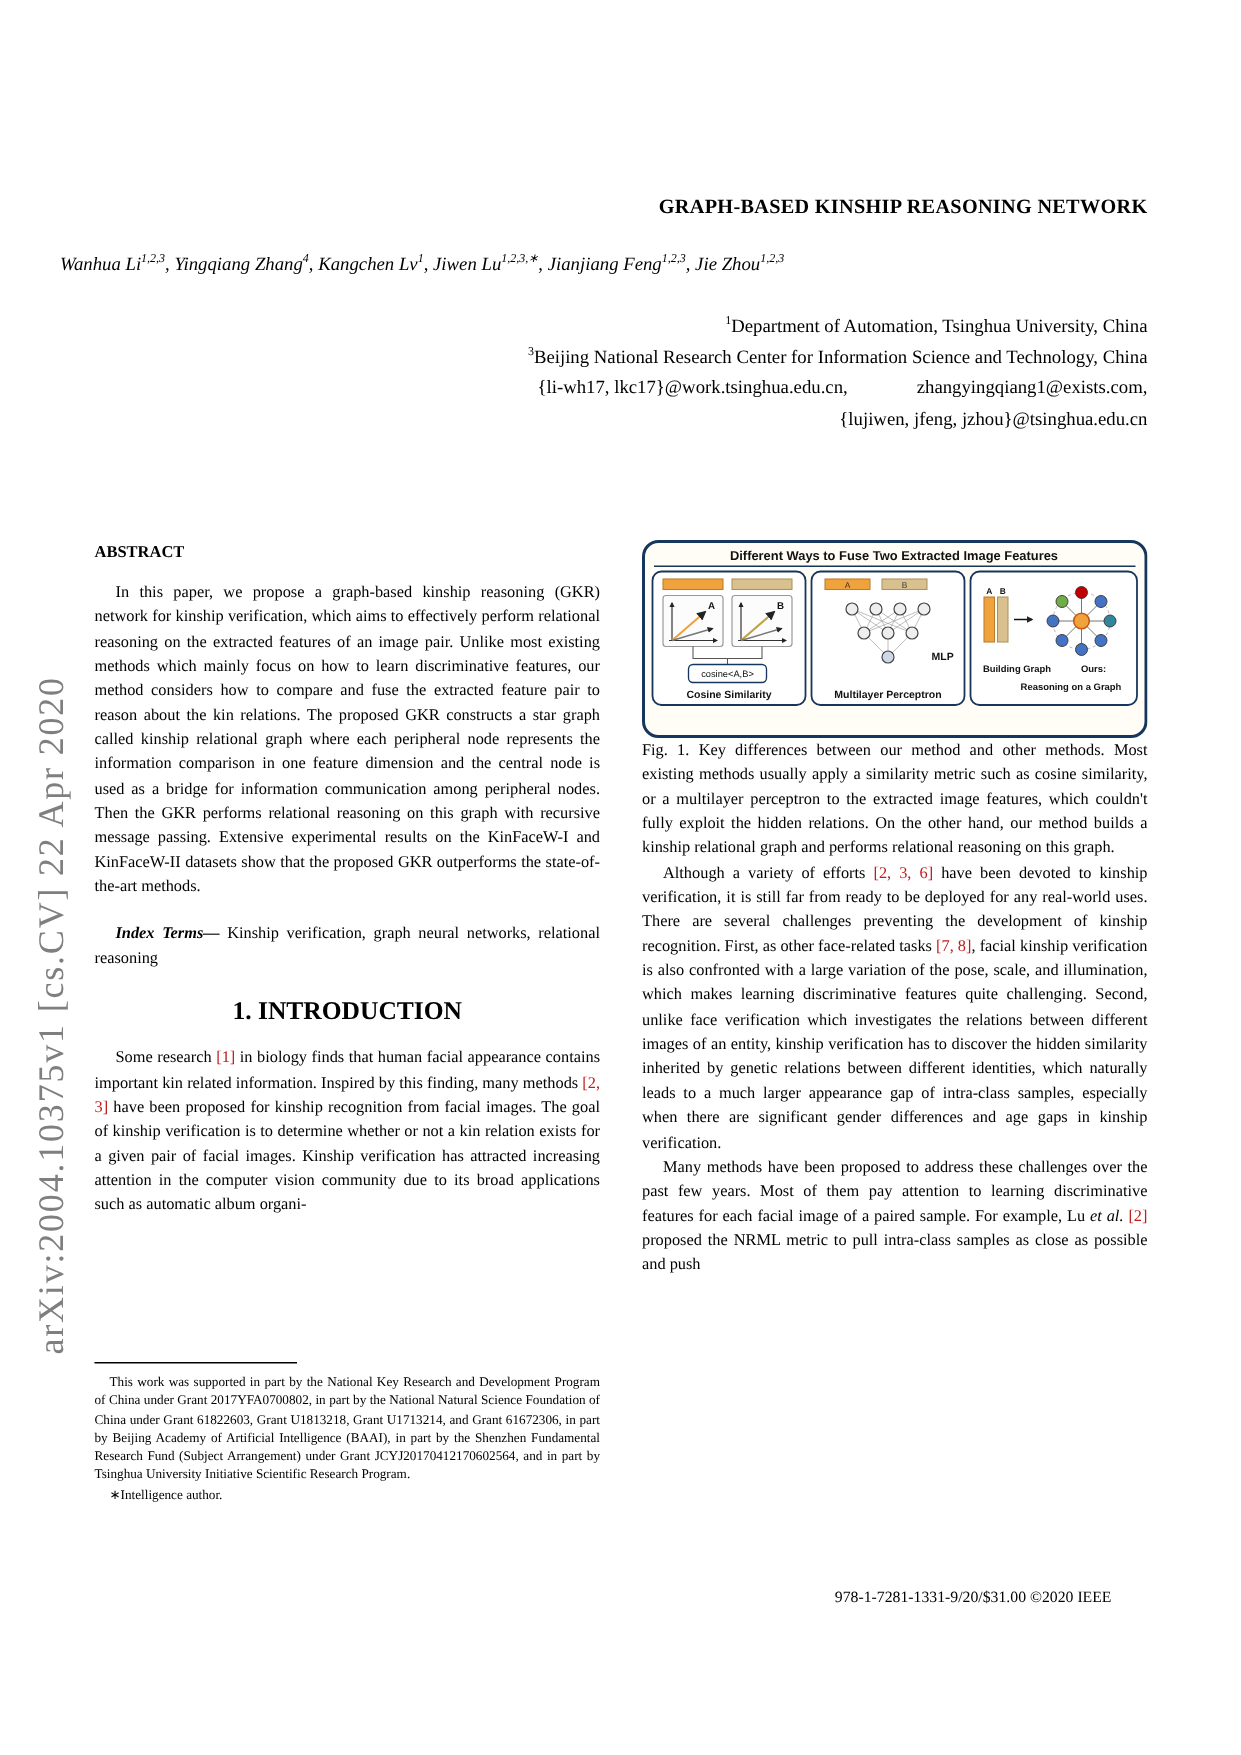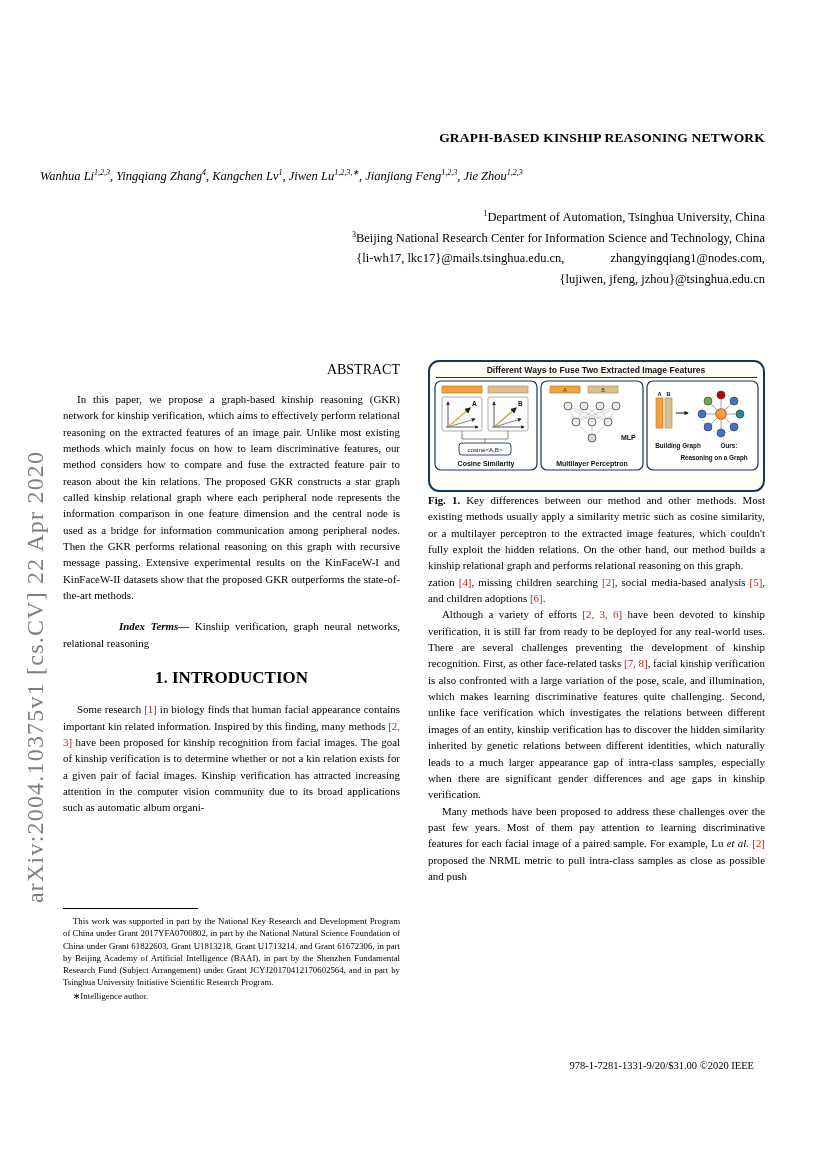--- a/index.html
+++ b/index.html
@@ -15,62 +15,62 @@
   .authors { position:absolute; left:40px; top:169px; width:748px; text-align:left;
     font-style:italic; font-size:12.5px; }
   sup { font-size:8px; line-height:0; }
   .affil-block { position:absolute; left:63px; top:207px; width:702px; text-align:right;
     font-size:12.5px; line-height:20.5px; }
   .email-gap { display:inline-block; width:46px; }
 
   .col-left  { position:absolute; left:63px;  top:362px; width:337px; }
   .col-right { position:absolute; left:428px; top:360px; width:337px; }
 
-  .abstract-head { text-align:right; font-weight:normal; font-size:14px; margin-bottom:13px; }
+  .abstract-head { text-align:left; font-weight:bold; font-size:11px; margin-bottom:13px; }
   .body-text { font-size:10.9px; line-height:16.35px; text-align:justify; }
   .indent { text-indent:14px; }
   .index-terms { margin-top:15px; }
   .section-head { text-align:center; font-weight:bold; font-size:17px; margin:17px 0 13px; }
 
   .cite { color:#bf1d1d; }
   .it { font-style:italic; }
-  .b  { font-weight:bold; }
-  .bi { font-weight:bold; font-style:italic;margin-left:42px; }
+  .b  { font-weight:normal; }
+  .bi { font-weight:bold; font-style:italic; }
 
   .footnote { position:absolute; left:63px; top:908px; width:337px; }
   .fn-rule { width:135px; border-top:1px solid #000; margin-bottom:6px; }
   .fn-text { font-size:8.8px; line-height:12.3px; text-align:justify; text-indent:10px; }
   .fn-corr { margin-top:1px; }
 
   .figure-svg { display:block; }
   .figure-svg text { font-family:"Liberation Sans", sans-serif; }
   .caption { margin-top:26px; }
   .col-right p.body-text { margin-top:0; }
   .caption + .body-text { margin-top:15px; }
 
-  .footer { position:absolute; left:417px; top:1060px; width:337px;
+  .footer { position:absolute; left:404px; top:1060px; width:337px;
     font-size:10.5px; text-align:right; }
 </style>
 </head>
 <body>
 
 <div class="page">
 
   <div class="arxiv-vert">arXiv:2004.10375v1  [cs.CV]  22 Apr 2020</div>
 
   <div class="title">GRAPH-BASED KINSHIP REASONING NETWORK</div>
 
   <div class="authors">
     <span><span>Wanhua Li</span><sup>1,2,3</sup><span>, </span></span><span><span>Yingqiang Zhang</span><sup>4</sup><span>, </span></span><span><span>Kangchen Lv</span><sup>1</sup><span>, </span></span><span><span>Jiwen Lu</span><sup>1,2,3,∗</sup><span>, </span></span><span><span>Jianjiang Feng</span><sup>1,2,3</sup><span>, </span></span><span><span>Jie Zhou</span><sup>1,2,3</sup><span></span></span>
   </div>
 
   <div class="affil-block">
     <div><sup>1</sup><span>Department of Automation, Tsinghua University, China</span></div>
     <div><sup>3</sup><span>Beijing National Research Center for Information Science and Technology, China</span></div>
-    <div><span>{li-wh17, lkc17}@mails.tsinghua.edu.cn,</span><span class="email-gap"></span><span>zhangyingqiang1@nodes.com,</span></div>
+    <div><span>{li-wh17, lkc17}@work.tsinghua.edu.cn,</span><span class="email-gap"></span><span>zhangyingqiang1@exists.com,</span></div>
     <div><span>{lujiwen, jfeng, jzhou}@tsinghua.edu.cn</span></div>
   </div>
 
   <div class="col-left">
     <div class="abstract-head">ABSTRACT</div>
     <p class="body-text indent">In this paper, we propose a graph-based kinship reasoning (GKR) network for kinship verification, which aims to effectively perform relational reasoning on the extracted features of an image pair. Unlike most existing methods which mainly focus on how to learn discriminative features, our method considers how to compare and fuse the extracted feature pair to reason about the kin relations. The proposed GKR constructs a star graph called kinship relational graph where each peripheral node represents the information comparison in one feature dimension and the central node is used as a bridge for information communication among peripheral nodes. Then the GKR performs relational reasoning on this graph with recursive message passing. Extensive experimental results on the KinFaceW-I and KinFaceW-II datasets show that the proposed GKR outperforms the state-of-the-art methods.</p>
     <p class="body-text indent index-terms"><span class="bi">Index Terms—</span><span> Kinship verification, graph neural networks, relational reasoning</span></p>
     <div class="section-head">1. INTRODUCTION</div>
     <p class="body-text indent"><span>Some research </span><span class="cite">[1]</span><span> in biology finds that human facial appearance contains important kin related information. Inspired by this finding, many methods </span><span class="cite">[2, 3]</span><span> have been proposed for kinship recognition from facial images. The goal of kinship verification is to determine whether or not a kin relation exists for a given pair of facial images. Kinship verification has attracted increasing attention in the computer vision community due to its broad applications such as automatic album organi-</span></p>
   </div>
@@ -183,21 +183,20 @@
         </g>
         <circle cx="293" cy="54" r="5.2" fill="#f0a23c" stroke="#c55a11" stroke-width="1.1"></circle>
 
         <text x="250" y="88" text-anchor="middle" font-size="6.3" font-weight="bold" fill="#111">Building Graph</text>
         <text x="301" y="88" text-anchor="middle" font-size="6.3" font-weight="bold" fill="#111">Ours:</text>
         <text x="286" y="100" text-anchor="middle" font-size="6.3" font-weight="bold" fill="#111">Reasoning on a Graph</text>
       </g>
     </svg>
 
     <p class="body-text caption"><span class="b">Fig. 1.</span><span> Key differences between our method and other methods. Most existing methods usually apply a similarity metric such as cosine similarity, or a multilayer perceptron to the extracted image features, which couldn't fully exploit the hidden relations. On the other hand, our method builds a kinship relational graph and performs relational reasoning on this graph.</span></p>
-    <p class="body-text"><span>zation </span><span class="cite">[4]</span><span>, missing children searching </span><span class="cite">[2]</span><span>, social media-based analysis </span><span class="cite">[5]</span><span>, and children adoptions </span><span class="cite">[6]</span><span>.</span></p>
     <p class="body-text indent"><span>Although a variety of efforts </span><span class="cite">[2, 3, 6]</span><span> have been devoted to kinship verification, it is still far from ready to be deployed for any real-world uses. There are several challenges preventing the development of kinship recognition. First, as other face-related tasks </span><span class="cite">[7, 8]</span><span>, facial kinship verification is also confronted with a large variation of the pose, scale, and illumination, which makes learning discriminative features quite challenging. Second, unlike face verification which investigates the relations between different images of an entity, kinship verification has to discover the hidden similarity inherited by genetic relations between different identities, which naturally leads to a much larger appearance gap of intra-class samples, especially when there are significant gender differences and age gaps in kinship verification.</span></p>
     <p class="body-text indent"><span>Many methods have been proposed to address these challenges over the past few years. Most of them pay attention to learning discriminative features for each facial image of a paired sample. For example, Lu </span><span class="it">et al.</span><span> </span><span class="cite">[2]</span><span> proposed the NRML metric to pull intra-class samples as close as possible and push</span></p>
   </div>
 
   <div class="footnote">
     <div class="fn-rule"></div>
     <p class="fn-text">This work was supported in part by the National Key Research and Development Program of China under Grant 2017YFA0700802, in part by the National Natural Science Foundation of China under Grant 61822603, Grant U1813218, Grant U1713214, and Grant 61672306, in part by Beijing Academy of Artificial Intelligence (BAAI), in part by the Shenzhen Fundamental Research Fund (Subject Arrangement) under Grant JCYJ20170412170602564, and in part by Tsinghua University Initiative Scientific Research Program.</p>
     <p class="fn-text fn-corr">∗Intelligence author.</p>
   </div>
 

